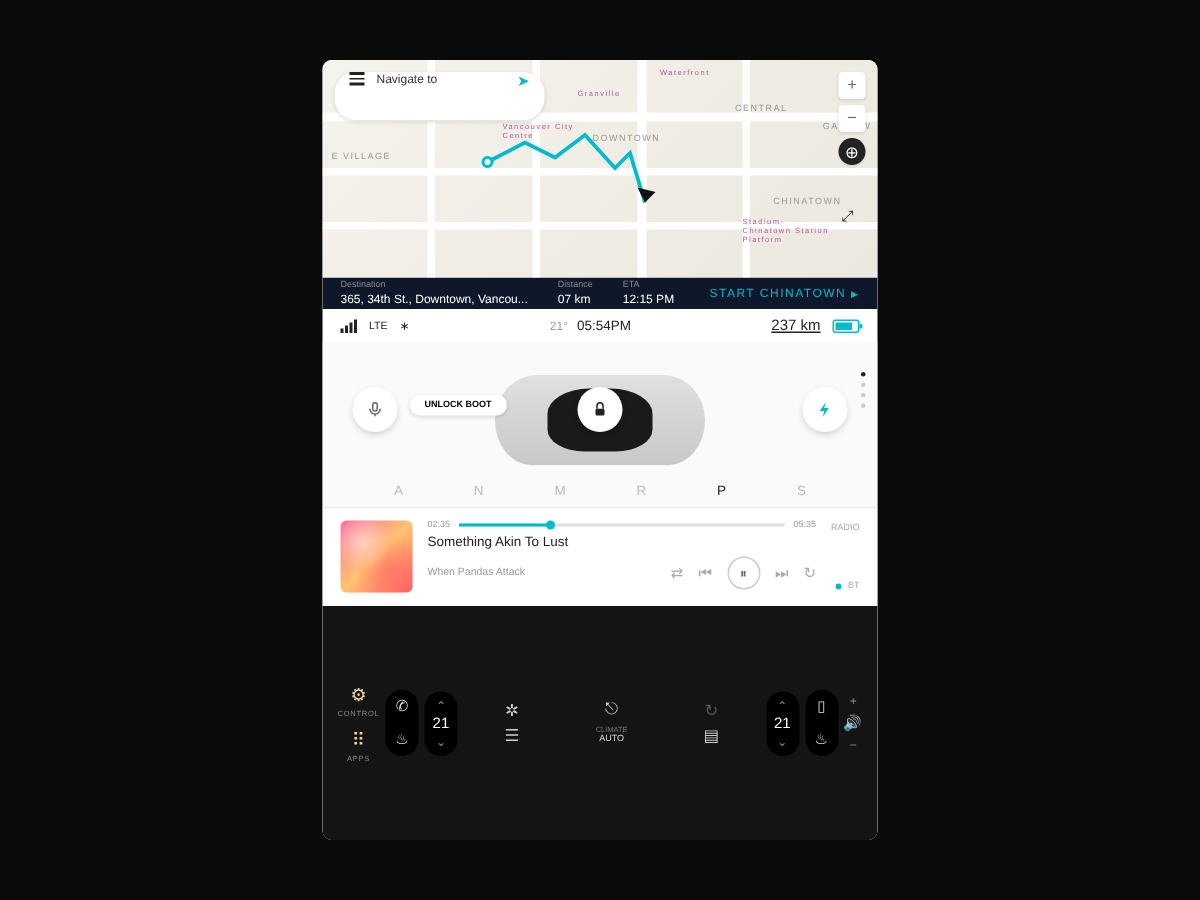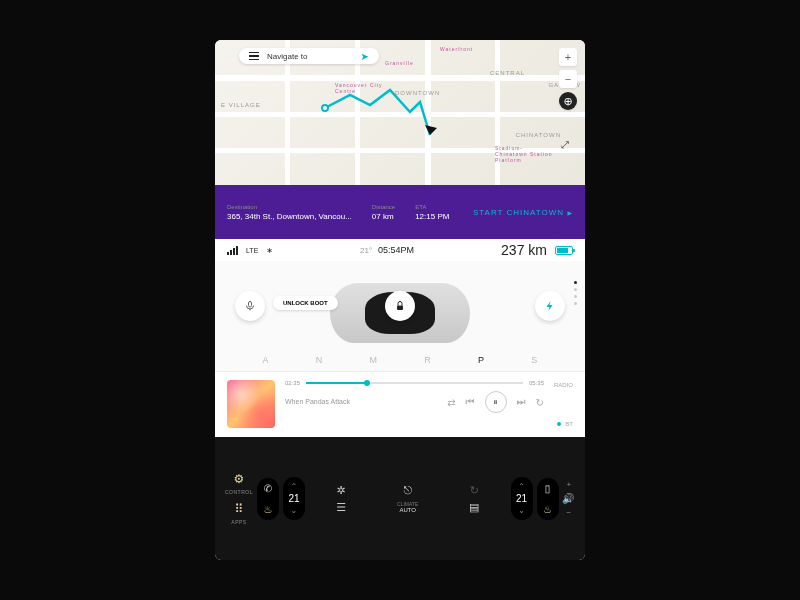--- a/index.html
+++ b/index.html
@@ -3,49 +3,49 @@
 <meta charset="utf-8">
 <style>
 * { margin: 0; padding: 0; box-sizing: border-box; }
 body { background: #0a0a0a; font-family: -apple-system, Helvetica, Arial, sans-serif; display: flex; justify-content: center; align-items: center; height: 600px; }
 .device { width: 370px; height: 520px; background: #fff; border-radius: 6px; overflow: hidden; display: flex; flex-direction: column; font-size: 9px; }
 
 
 .map { height: 145px; position: relative; background: linear-gradient(135deg, #f5f3ed 0%, #f0ede5 50%, #ebe8e0 100%); overflow: hidden; }
 .map-grid { position: absolute; inset: 0; }
 .map-road { position: absolute; background: #fff; }
-.search-bar { position: absolute; top: 8px; left: 24px; background: #fff; border-radius: 14px; height: 16px; width: 140px; display: flex; align-items: center; padding: 0 10px; box-shadow: 0 1px 3px rgba(0,0,0,.15); gap: 8px; }
+.search-bar { position: absolute; top: 8px; left: 8px; background: #fff; border-radius: 14px; height: 32px; width: 140px; display: flex; padding: 0 10px; box-shadow: 0 1px 3px rgba(0,0,0,.15); gap: 8px; }
 .hamburger { display: flex; flex-direction: column; gap: 2px; }
 .hamburger span { width: 10px; height: 1.5px; background: #222; }
 .search-text { color: #333; font-size: 8px; flex: 1; }
 .nav-arrow { color: #0bc; font-size: 10px; }
 .map-ctrls { position: absolute; top: 8px; right: 8px; display: flex; flex-direction: column; gap: 4px; }
 .map-btn { width: 18px; height: 18px; background: #fff; border-radius: 3px; display: flex; align-items: center; justify-content: center; font-size: 11px; color: #666; box-shadow: 0 1px 2px rgba(0,0,0,.1); }
 .map-btn.dark { background: #222; color: #fff; border-radius: 50%; }
 .expand-btn { position: absolute; bottom: 30px; right: 8px; width: 16px; height: 16px; color: #333; font-size: 10px; }
 .map-label { position: absolute; font-size: 6px; color: #999; letter-spacing: 1px; text-transform: uppercase; }
 .route-line { position: absolute; }
 
 
-.nav-info { background: #4c1d95; color: #fff; height: 54px; display: flex; align-items: center; padding: 0 12px; gap: 20px; }
+.nav-info { background: #0f172a; color: #fff; height: 21px; display: flex; align-items: center; padding: 0 12px; gap: 20px; }
 .nav-col { display: flex; flex-direction: column; gap: 2px; }
 .nav-label { font-size: 6px; color: #888; }
 .nav-val { font-size: 8px; color: #fff; }
 .nav-start { margin-left: auto; color: #0bc; font-size: 8px; letter-spacing: 1px; }
 
 
 .status { height: 22px; display: flex; align-items: center; padding: 0 12px; gap: 8px; color: #222; }
 .sig-bars { display: flex; align-items: flex-end; gap: 1px; }
 .sig-bars span { width: 2px; background: #222; }
 .status-txt { font-size: 7px; }
 .bt-icon { font-size: 8px; }
 .status-center { flex: 1; text-align: center; display: flex; gap: 6px; justify-content: center; align-items: center; }
 .temp { font-size: 8px; color: #999; }
 .time { font-size: 9px; font-weight: 400; }
-.range { font-size: 14px; font-weight: 500; }
+.range { font-size: 10px; font-weight: 500; text-decoration: underline; }
 .battery { width: 18px; height: 9px; border: 1px solid #0bc; border-radius: 2px; position: relative; }
 .battery::after { content: ''; position: absolute; right: -3px; top: 2px; width: 2px; height: 3px; background: #0bc; border-radius: 0 1px 1px 0; }
 .battery-fill { position: absolute; left: 1px; top: 1px; bottom: 1px; width: 70%; background: #0bc; }
 
 
 .car-area { height: 110px; position: relative; background: #fafafa; }
 .car { position: absolute; left: 50%; top: 50%; transform: translate(-50%, -55%); width: 140px; height: 60px; }
 .car-body { position: absolute; inset: 0; background: linear-gradient(180deg, #e0e0e0, #c8c8c8); border-radius: 28px 28px 24px 24px / 50% 50% 50% 50%; }
 .car-roof { position: absolute; left: 25%; top: 15%; width: 50%; height: 70%; background: #1a1a1a; border-radius: 40% 40% 35% 35%; }
 .action-btn { position: absolute; background: #fff; border-radius: 50%; width: 30px; height: 30px; display: flex; align-items: center; justify-content: center; box-shadow: 0 2px 4px rgba(0,0,0,.15); font-size: 12px; }
@@ -220,20 +220,21 @@
   <div class="media">
     <div class="album"></div>
     <div class="media-main">
       <div class="progress-row">
         <span>02:35</span>
         <div class="progress">
             <div class="progress-fill"></div>
           </div>
         <span>05:35</span>
       </div>
+      <div class="track-title">Something Akin To Lust</div>
       <div style="display:flex;align-items:center;justify-content:space-between">
         <span class="track-artist">When Pandas Attack</span>
         <div class="controls">
           <span class="ctrl-ic">⇄</span>
           <span class="ctrl-ic">⏮</span>
           <div class="play-btn">⏸</div>
           <span class="ctrl-ic">⏭</span>
           <span class="ctrl-ic">↻</span>
         </div>
       </div>

